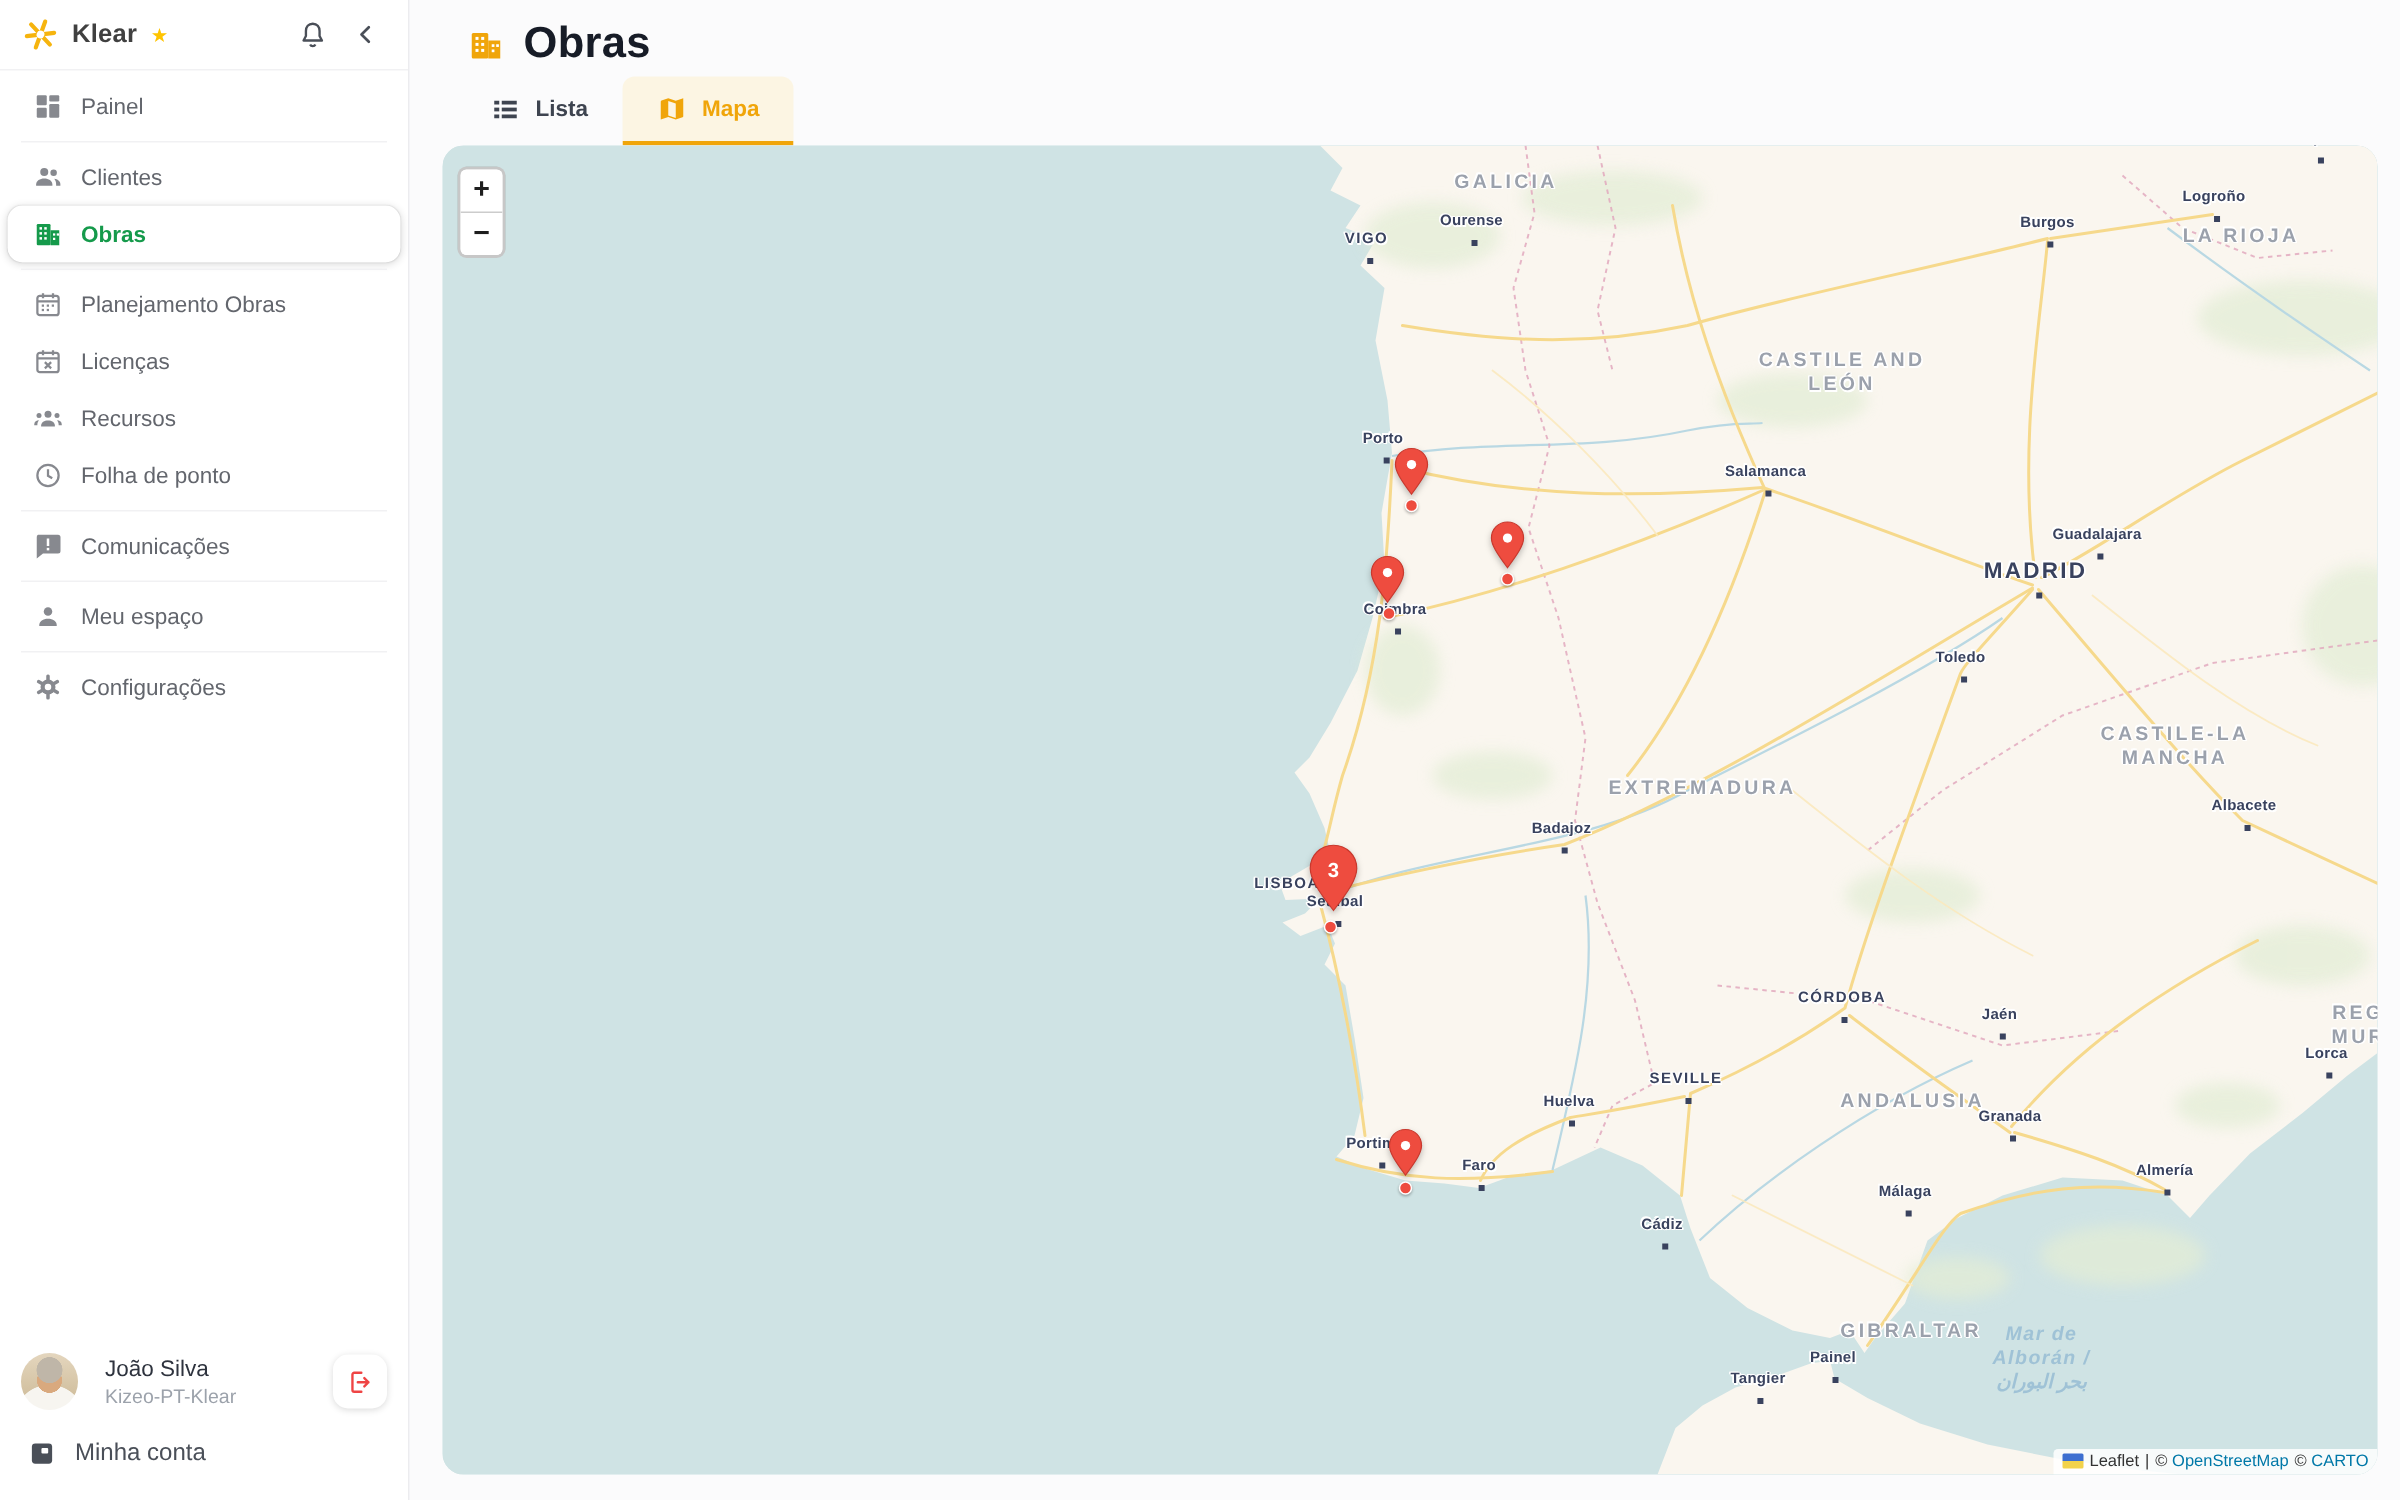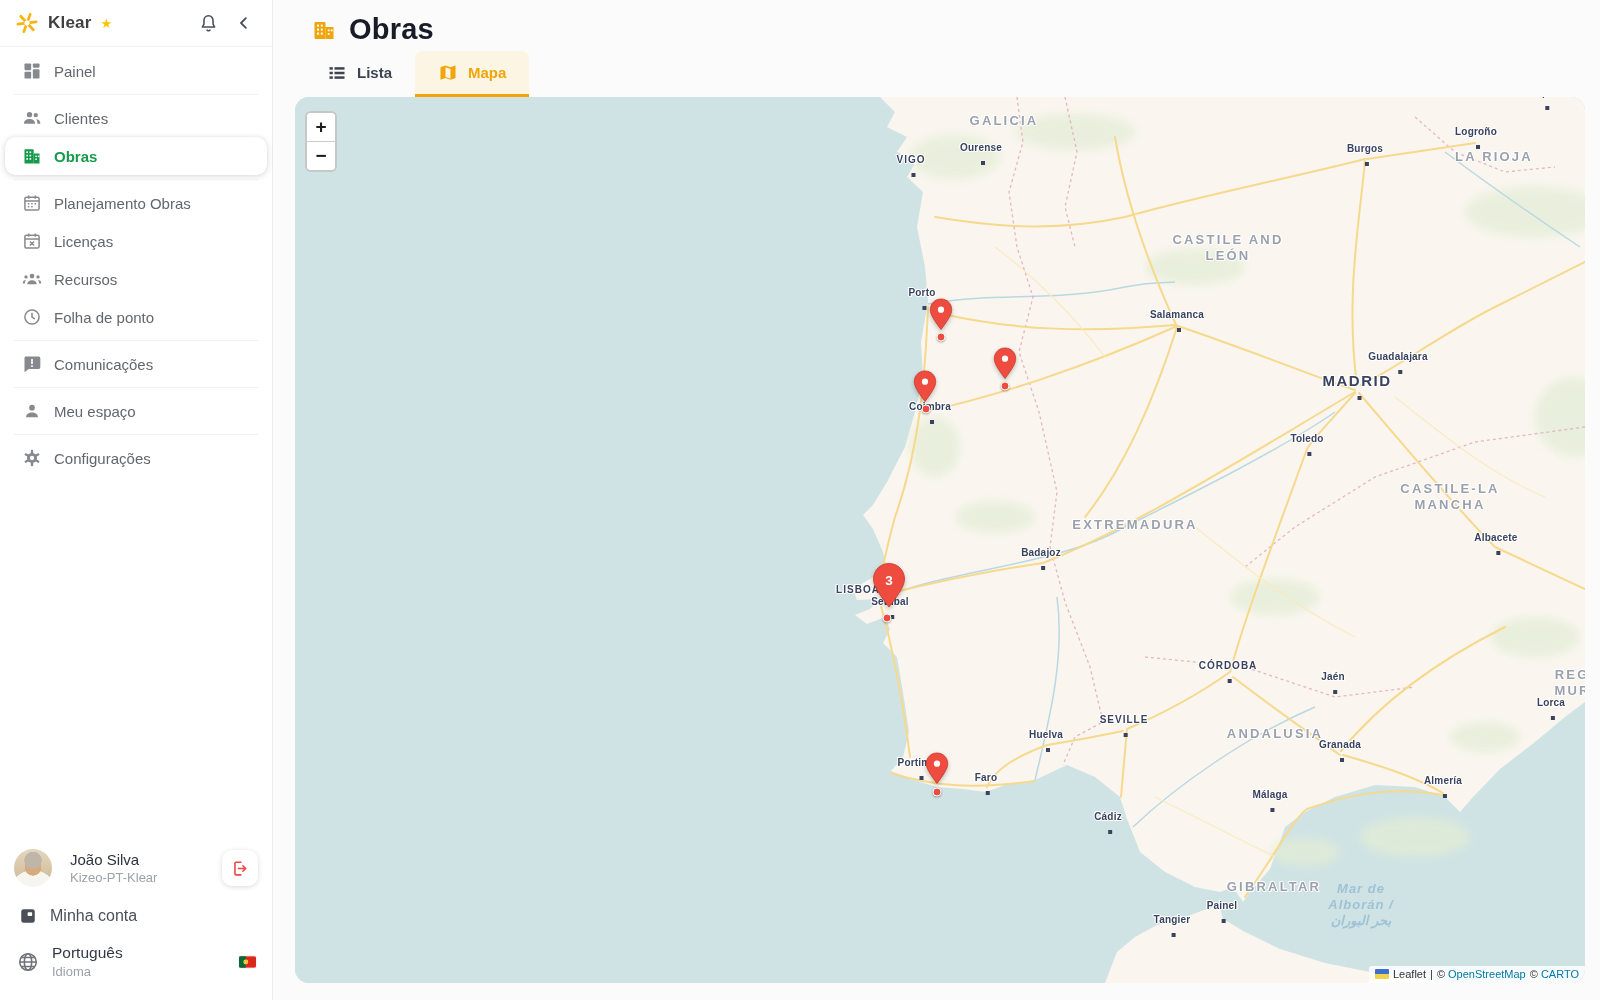--- a/index.html
+++ b/index.html
@@ -264,41 +264,20 @@
     </div>
     <div class="account-row">
       <span class="nav-ic">
         <svg viewBox="0 0 24 24" width="18" height="18">
           <rect x="3" y="3" width="18" height="18" rx="3" fill="currentColor"></rect>
           <rect x="11.5" y="7" width="6" height="5" rx="1" fill="#fff"></rect>
         </svg>
       </span>
       <span>Minha conta</span>
     </div>
-    <div class="lang-row">
-      <span class="lang-ic">
-        <svg viewBox="0 0 24 24" width="22" height="22" fill="none" stroke="currentColor" stroke-width="1.7">
-          <circle cx="12" cy="12" r="9"></circle>
-          <ellipse cx="12" cy="12" rx="4" ry="9"></ellipse>
-          <path d="M3 12h18M4.6 7h14.8M4.6 17h14.8"></path>
-        </svg>
-      </span>
-      <span>
-        <div class="lang-value">Português</div>
-        <div class="lang-caption">Idioma</div>
-      </span>
-      <span class="flag">
-        <svg viewBox="0 0 18 12" width="17" height="12">
-          <rect width="18" height="12" fill="#DA291C"></rect>
-          <rect width="7.2" height="12" fill="#046A38"></rect>
-          <circle cx="7.2" cy="6" r="2.6" fill="#FFE900"></circle>
-          <circle cx="7.2" cy="6" r="1.3" fill="#fff" stroke="#DA291C" stroke-width="0.5"></circle>
-        </svg>
-      </span>
-    </div>
   </div>
 </aside>
 
 <main class="main">
   <div class="page-head">
     <span class="title-ic">
       <svg viewBox="0 0 24 24" width="24" height="24">
         <rect x="2.5" y="4" width="11" height="17" rx="1" fill="currentColor"></rect>
         <rect x="13.5" y="9" width="8" height="12" fill="currentColor"></rect>
         <g fill="#fff">

